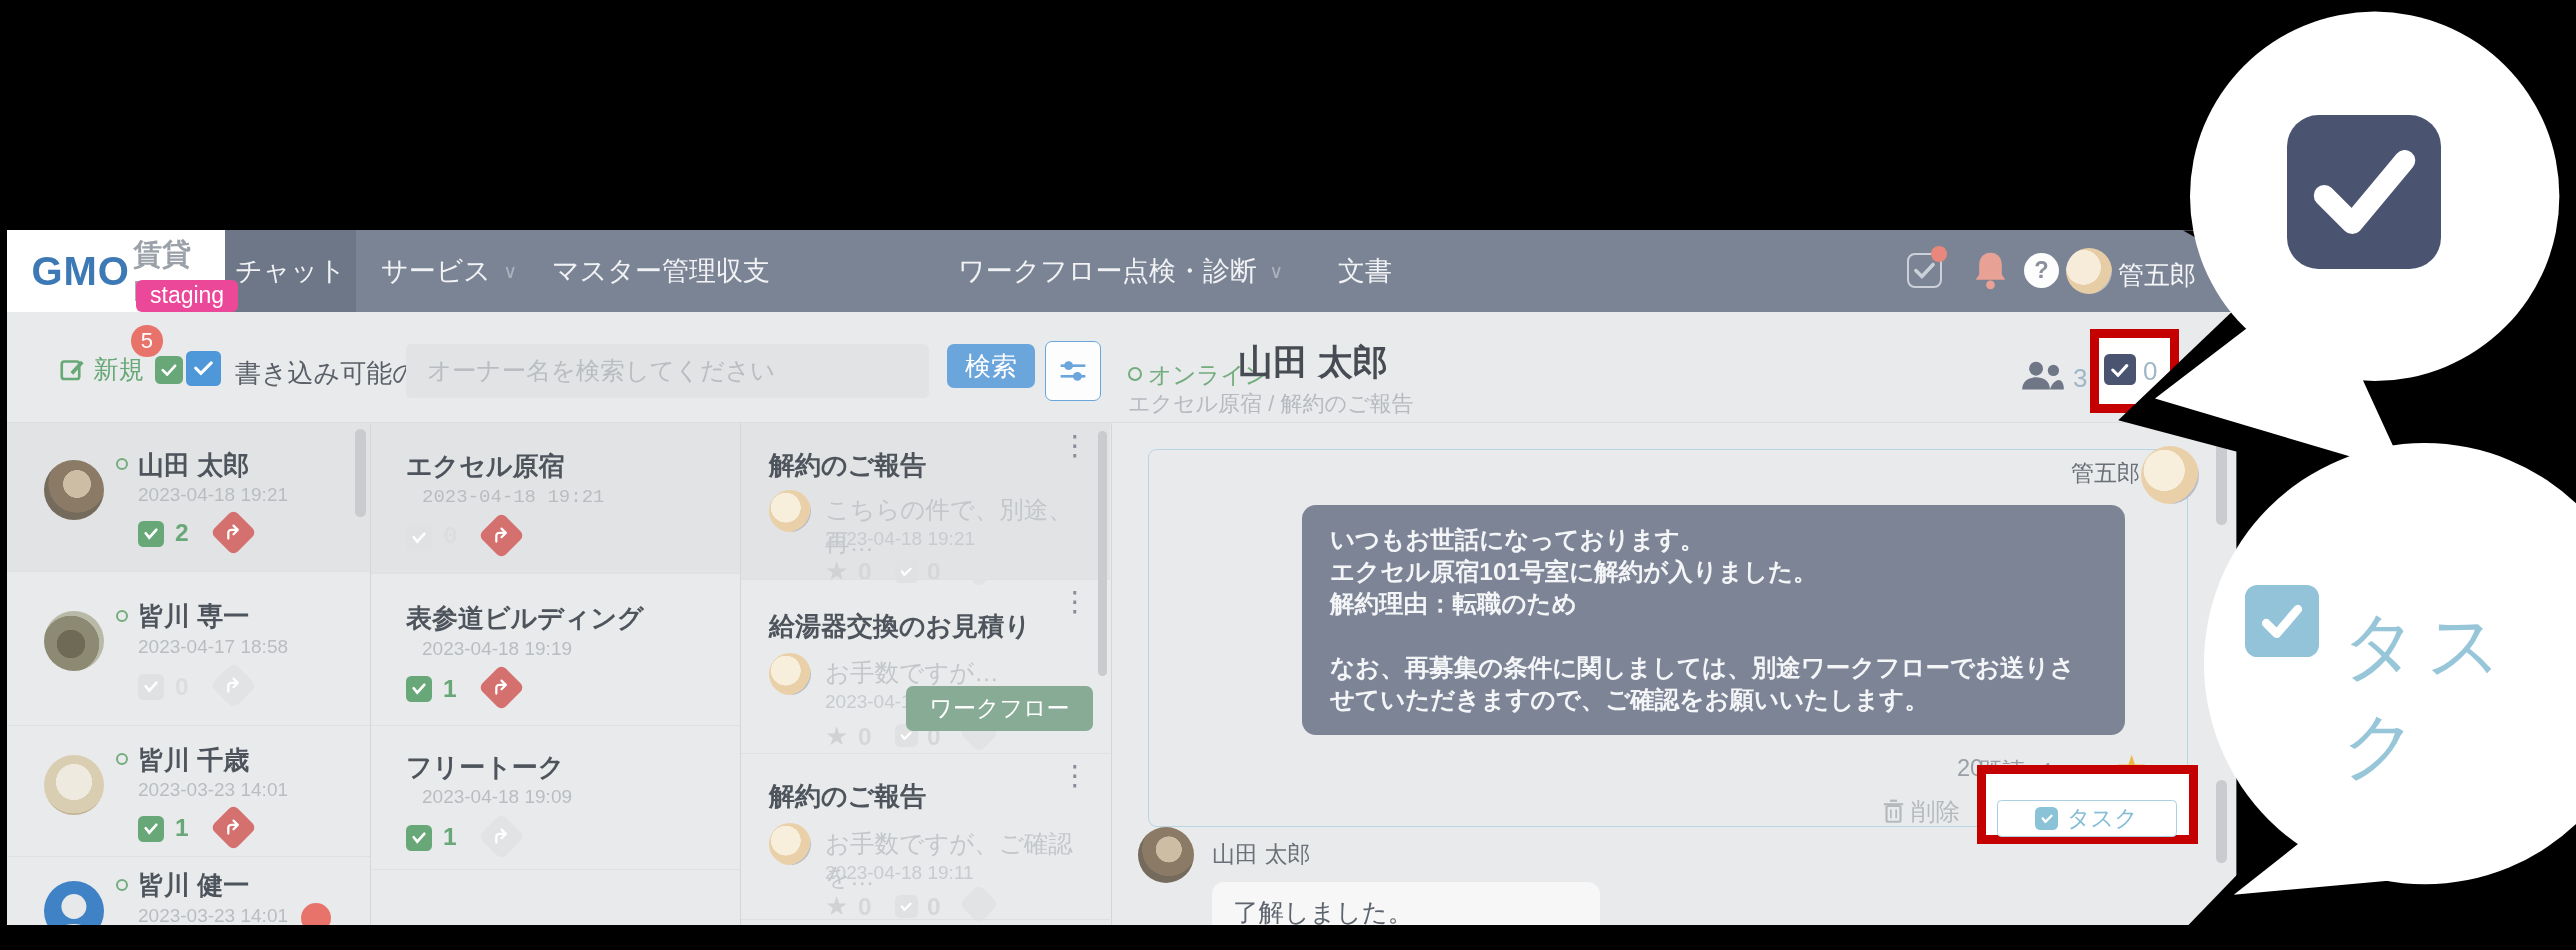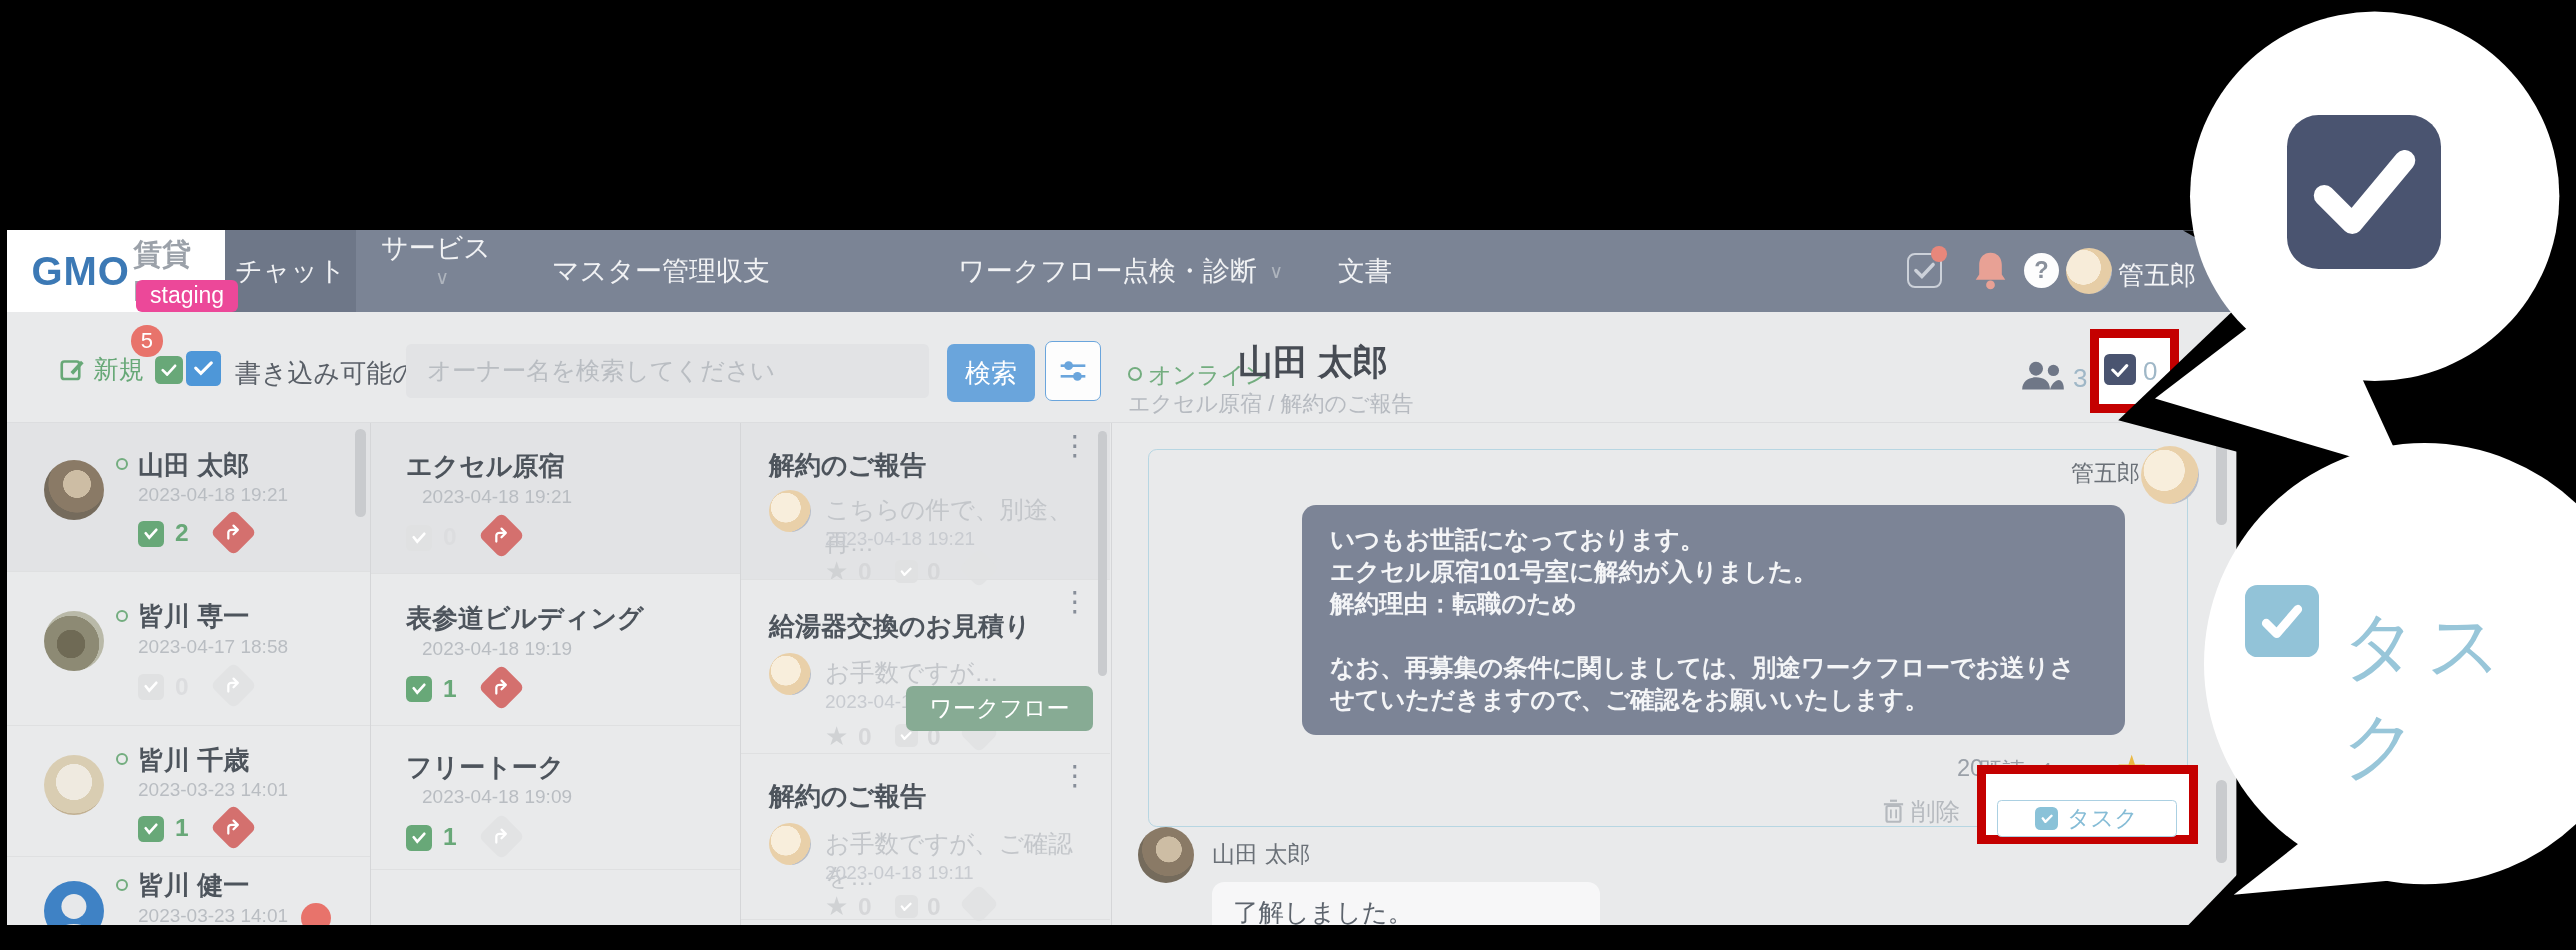--- a/index.html
+++ b/index.html
@@ -29,21 +29,21 @@
   .nav-user { position:absolute; top:28px; color:#f4f5f7; font-size:26px; }
 
   
   .tbtn-new { position:absolute; left:53px; top:123px; display:flex; align-items:center; gap:8.8px; color:#67a877; font-size:25.4px; }
   .badge-5 { position:absolute; left:124px; top:95px; width:31.5px; height:31.5px; border-radius:50%; background:#e8736b; color:#fff; font-size:22px; display:flex; align-items:center; justify-content:center; z-index:2; }
   .cb { display:inline-flex; align-items:center; justify-content:center; border-radius:5.3px; }
   .cb.green { background:#68a878; } .cb.faded { background:#e0e1e2; } .cb.blue { background:#4e97d8; }
   .cb.navy { background:#4a5470; } .cb.sky { background:#8ac2d8; }
   .search-input { position:absolute; left:399px; top:114px; width:523px; height:54px; background:#e2e3e5; border:none; border-radius:5.3px; font-size:24.5px; padding:0 21px; color:#6a7077; font-family:inherit; }
   .search-input::placeholder { color:#b9bdc2; }
-  .search-btn { position:absolute; left:940px; top:114px; width:88px; height:58px; background:#6aa5dc; color:#fff; font-size:26px; border:none; border-radius:7px; font-family:inherit; }
+  .search-btn { position:absolute; left:940px; top:114px; width:88px; height:44px; background:#6aa5dc; color:#fff; font-size:26px; border:none; border-radius:7px; font-family:inherit; }
   .filter-btn { position:absolute; left:1038px; top:111px; width:56px; height:60px; background:#fdfdfd; border:1.8px solid #6aa5dc; border-radius:7px; display:flex; align-items:center; justify-content:center; }
 
   
   .ring { border-radius:50%; border:2.6px solid #73ad7f; background:transparent; }
   .conv-status { position:absolute; left:1141px; top:129px; color:#73ad7f; font-size:23.6px; }
   .conv-name { position:absolute; left:1231px; top:109px; color:#474c54; font-size:35px; font-weight:600; }
   .conv-bc { position:absolute; left:1121px; top:159px; color:#b6bac0; font-size:22px; }
   .hdr-num { color:#9fb7c7; font-size:26px; }
 
   
@@ -99,21 +99,21 @@
   <div class="app">
 
     <div class="nav">
       <div class="logo-block">
         <span class="logo-gmo">GMO</span>
         <span class="logo-prod">賃貸DX</span>
       </div>
       <div class="tab active" style="left:218px;width:131px;">
           <span>チャット</span>
         </div>
-      <div class="tab" style="left:374px;flex-direction:column;">
+      <div class="tab" style="left:374px;">
           <span>サービス</span>
           <span class="caret">∨</span>
         </div>
       <div class="tab" style="left:545px;">
           <span>マスター管理</span>
         </div>
       <div class="tab" style="left:709px;">
           <span>収支</span>
         </div>
       <div class="tab" style="left:951px;">
@@ -278,21 +278,21 @@
         </div>
       <span class="ring abs" style="left:109px;top:23px;width:12.3px;height:12.3px;"></span>
       <div class="item-name abs" style="left:131px;top:12.3px;">皆川 健一</div>
       <div class="item-time abs" style="left:131px;top:49px;">2023-03-23 14:01</div>
       <div class="abs" style="left:294px;top:47px;width:30px;height:30px;border-radius:50%;background:#e8736b;"></div>
     </div>
     <div class="sbar" style="left:348px;top:199px;height:88px;"></div>
 
     <div class="vline" style="left:733px;"></div>
 
-    <div class="abs sel" style="left:364px;top:193px;width:369px;height:151px;">
+    <div class="abs sel" style="left:364px;top:193px;width:369px;height:151px;font-family:Liberation Mono, monospace;">
       <div class="item-name abs" style="left:35px;top:26px;">エクセル原宿</div>
       <div class="item-time abs" style="left:51px;top:63px;">2023-04-18 19:21</div>
       <span class="cb faded abs" style="left:35px;top:102px;width:26px;height:26px;">
           <svg width="14" height="11.4" viewBox="0 0 16 13">
             <polyline points="2,6 6,11 14,2" fill="none" stroke="#fff" stroke-width="3" stroke-linecap="round"></polyline>
           </svg>
         </span>
       <span class="cnt off abs" style="left:72px;top:100px;">0</span>
       <span class="diamond red abs" style="left:114px;top:96px;">
           <svg width="19" height="19" viewBox="0 0 22 22">

